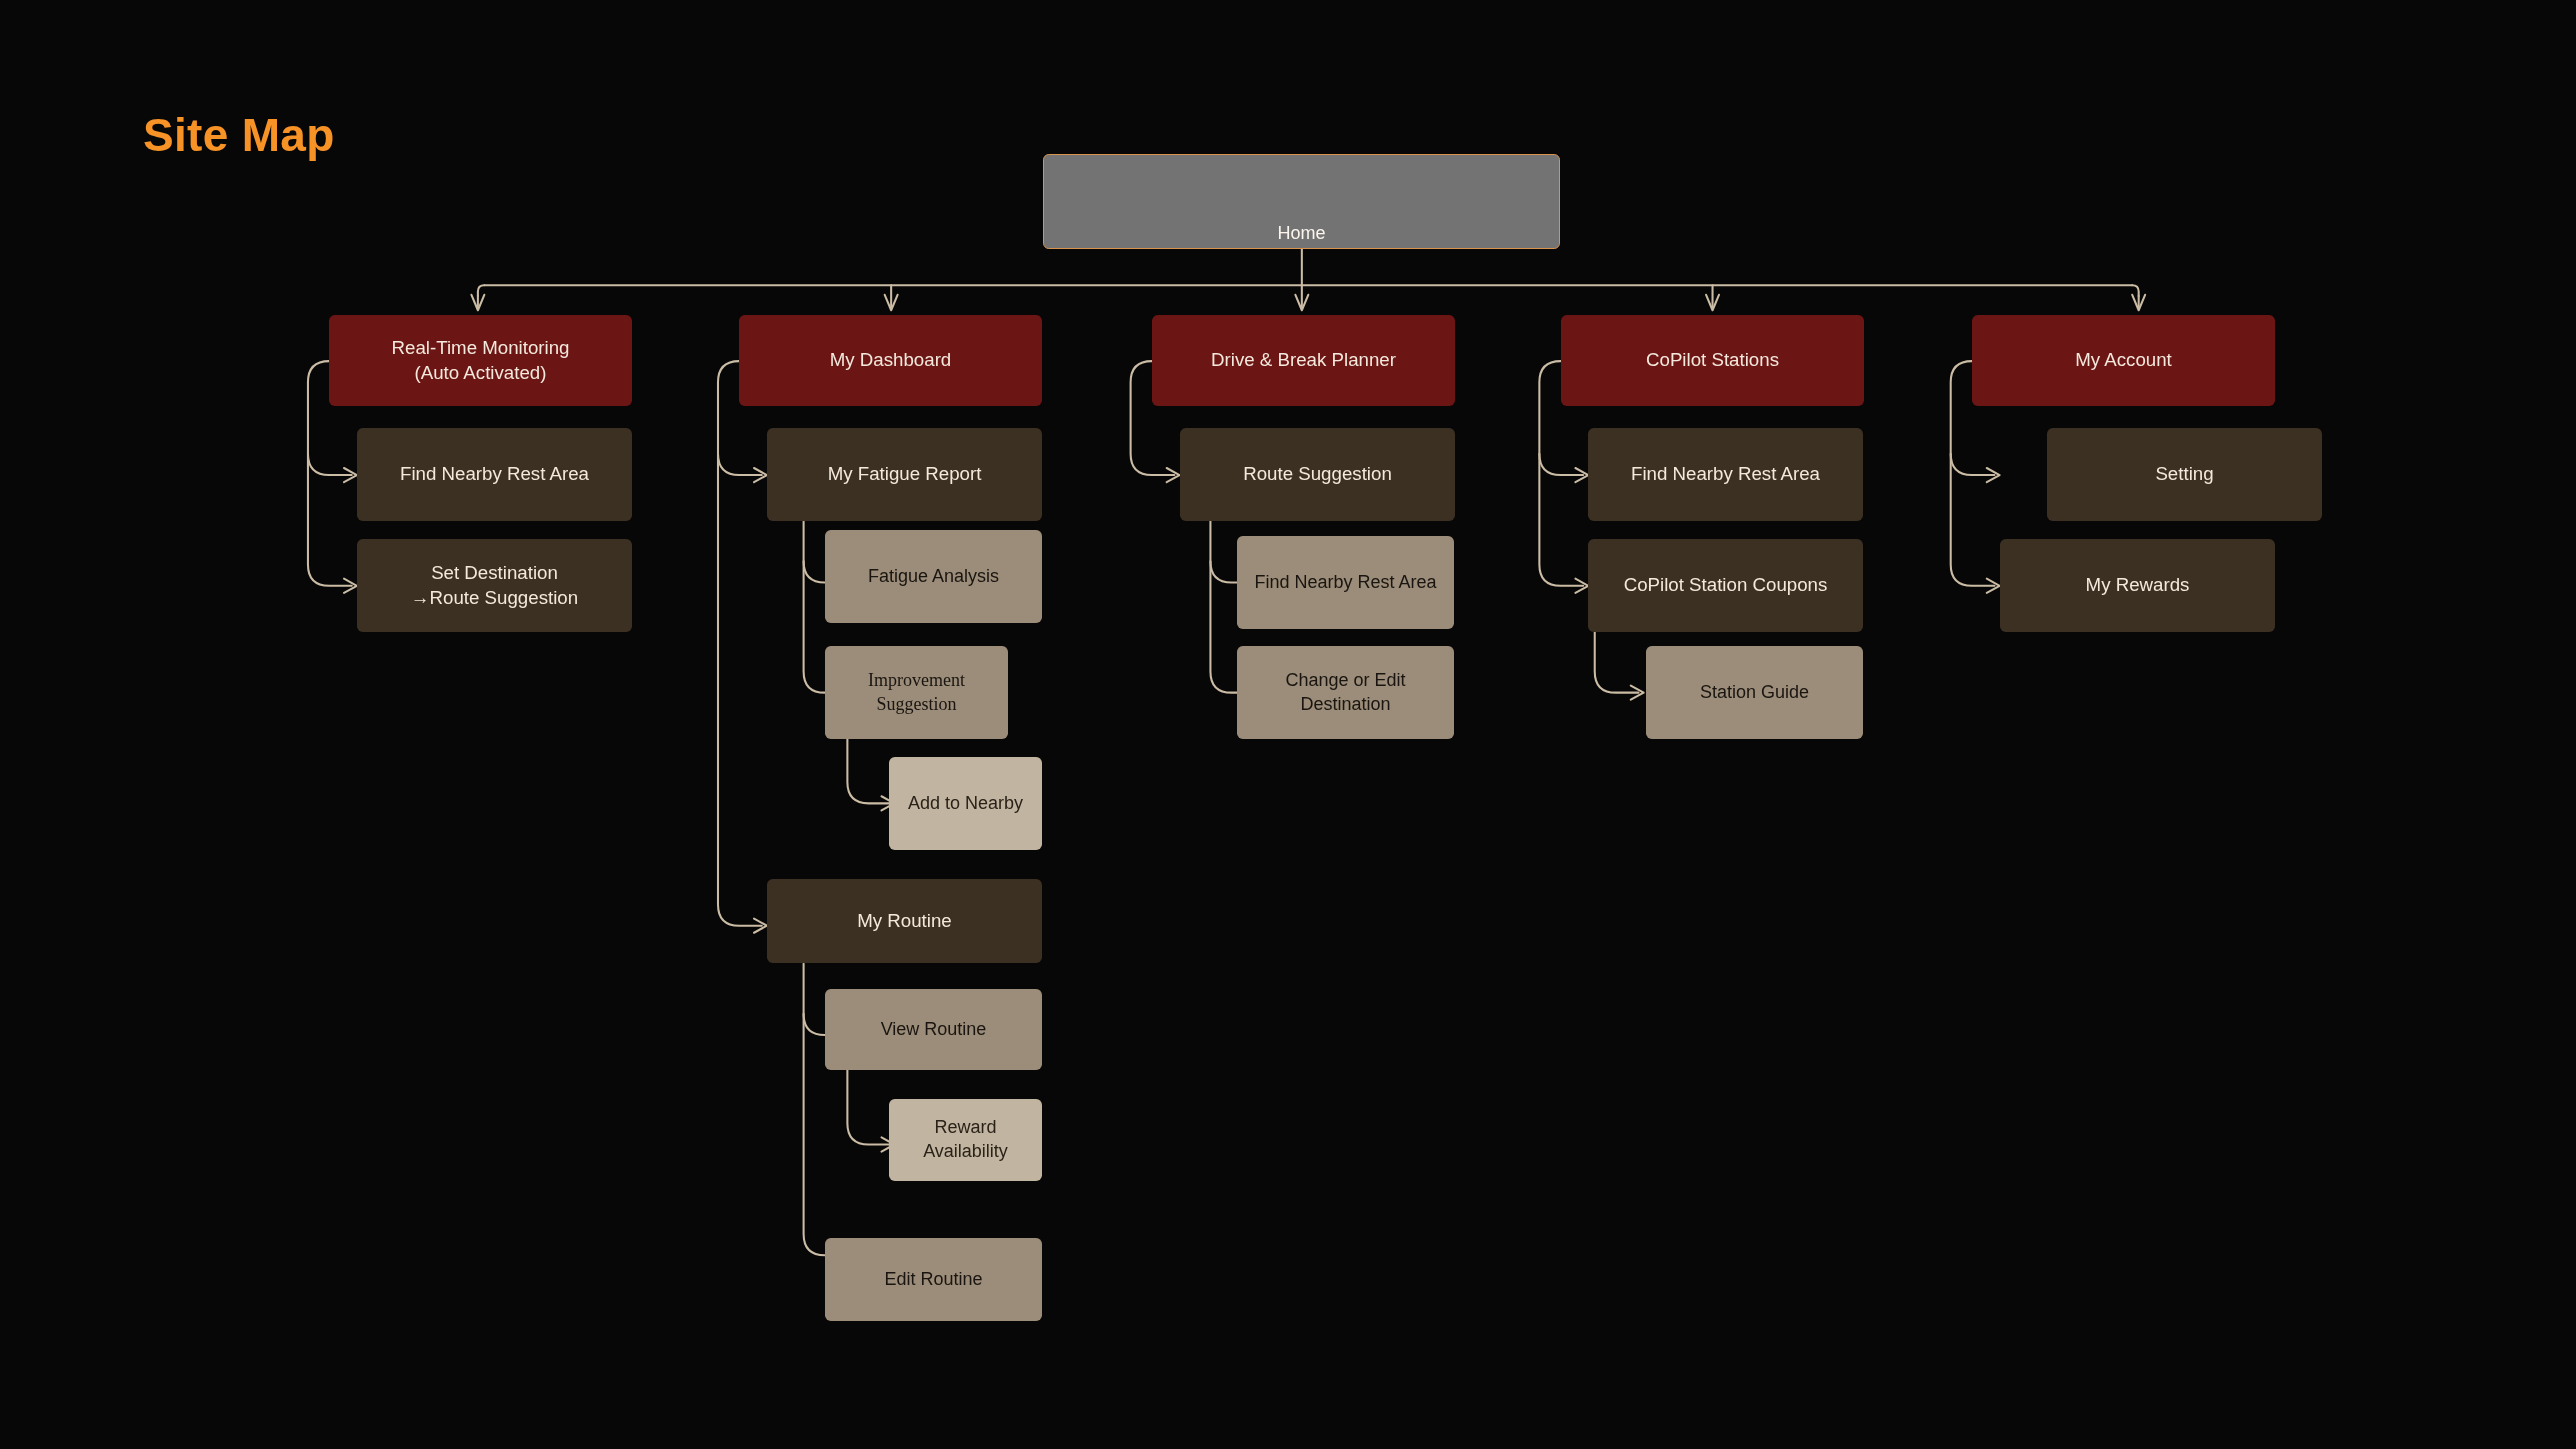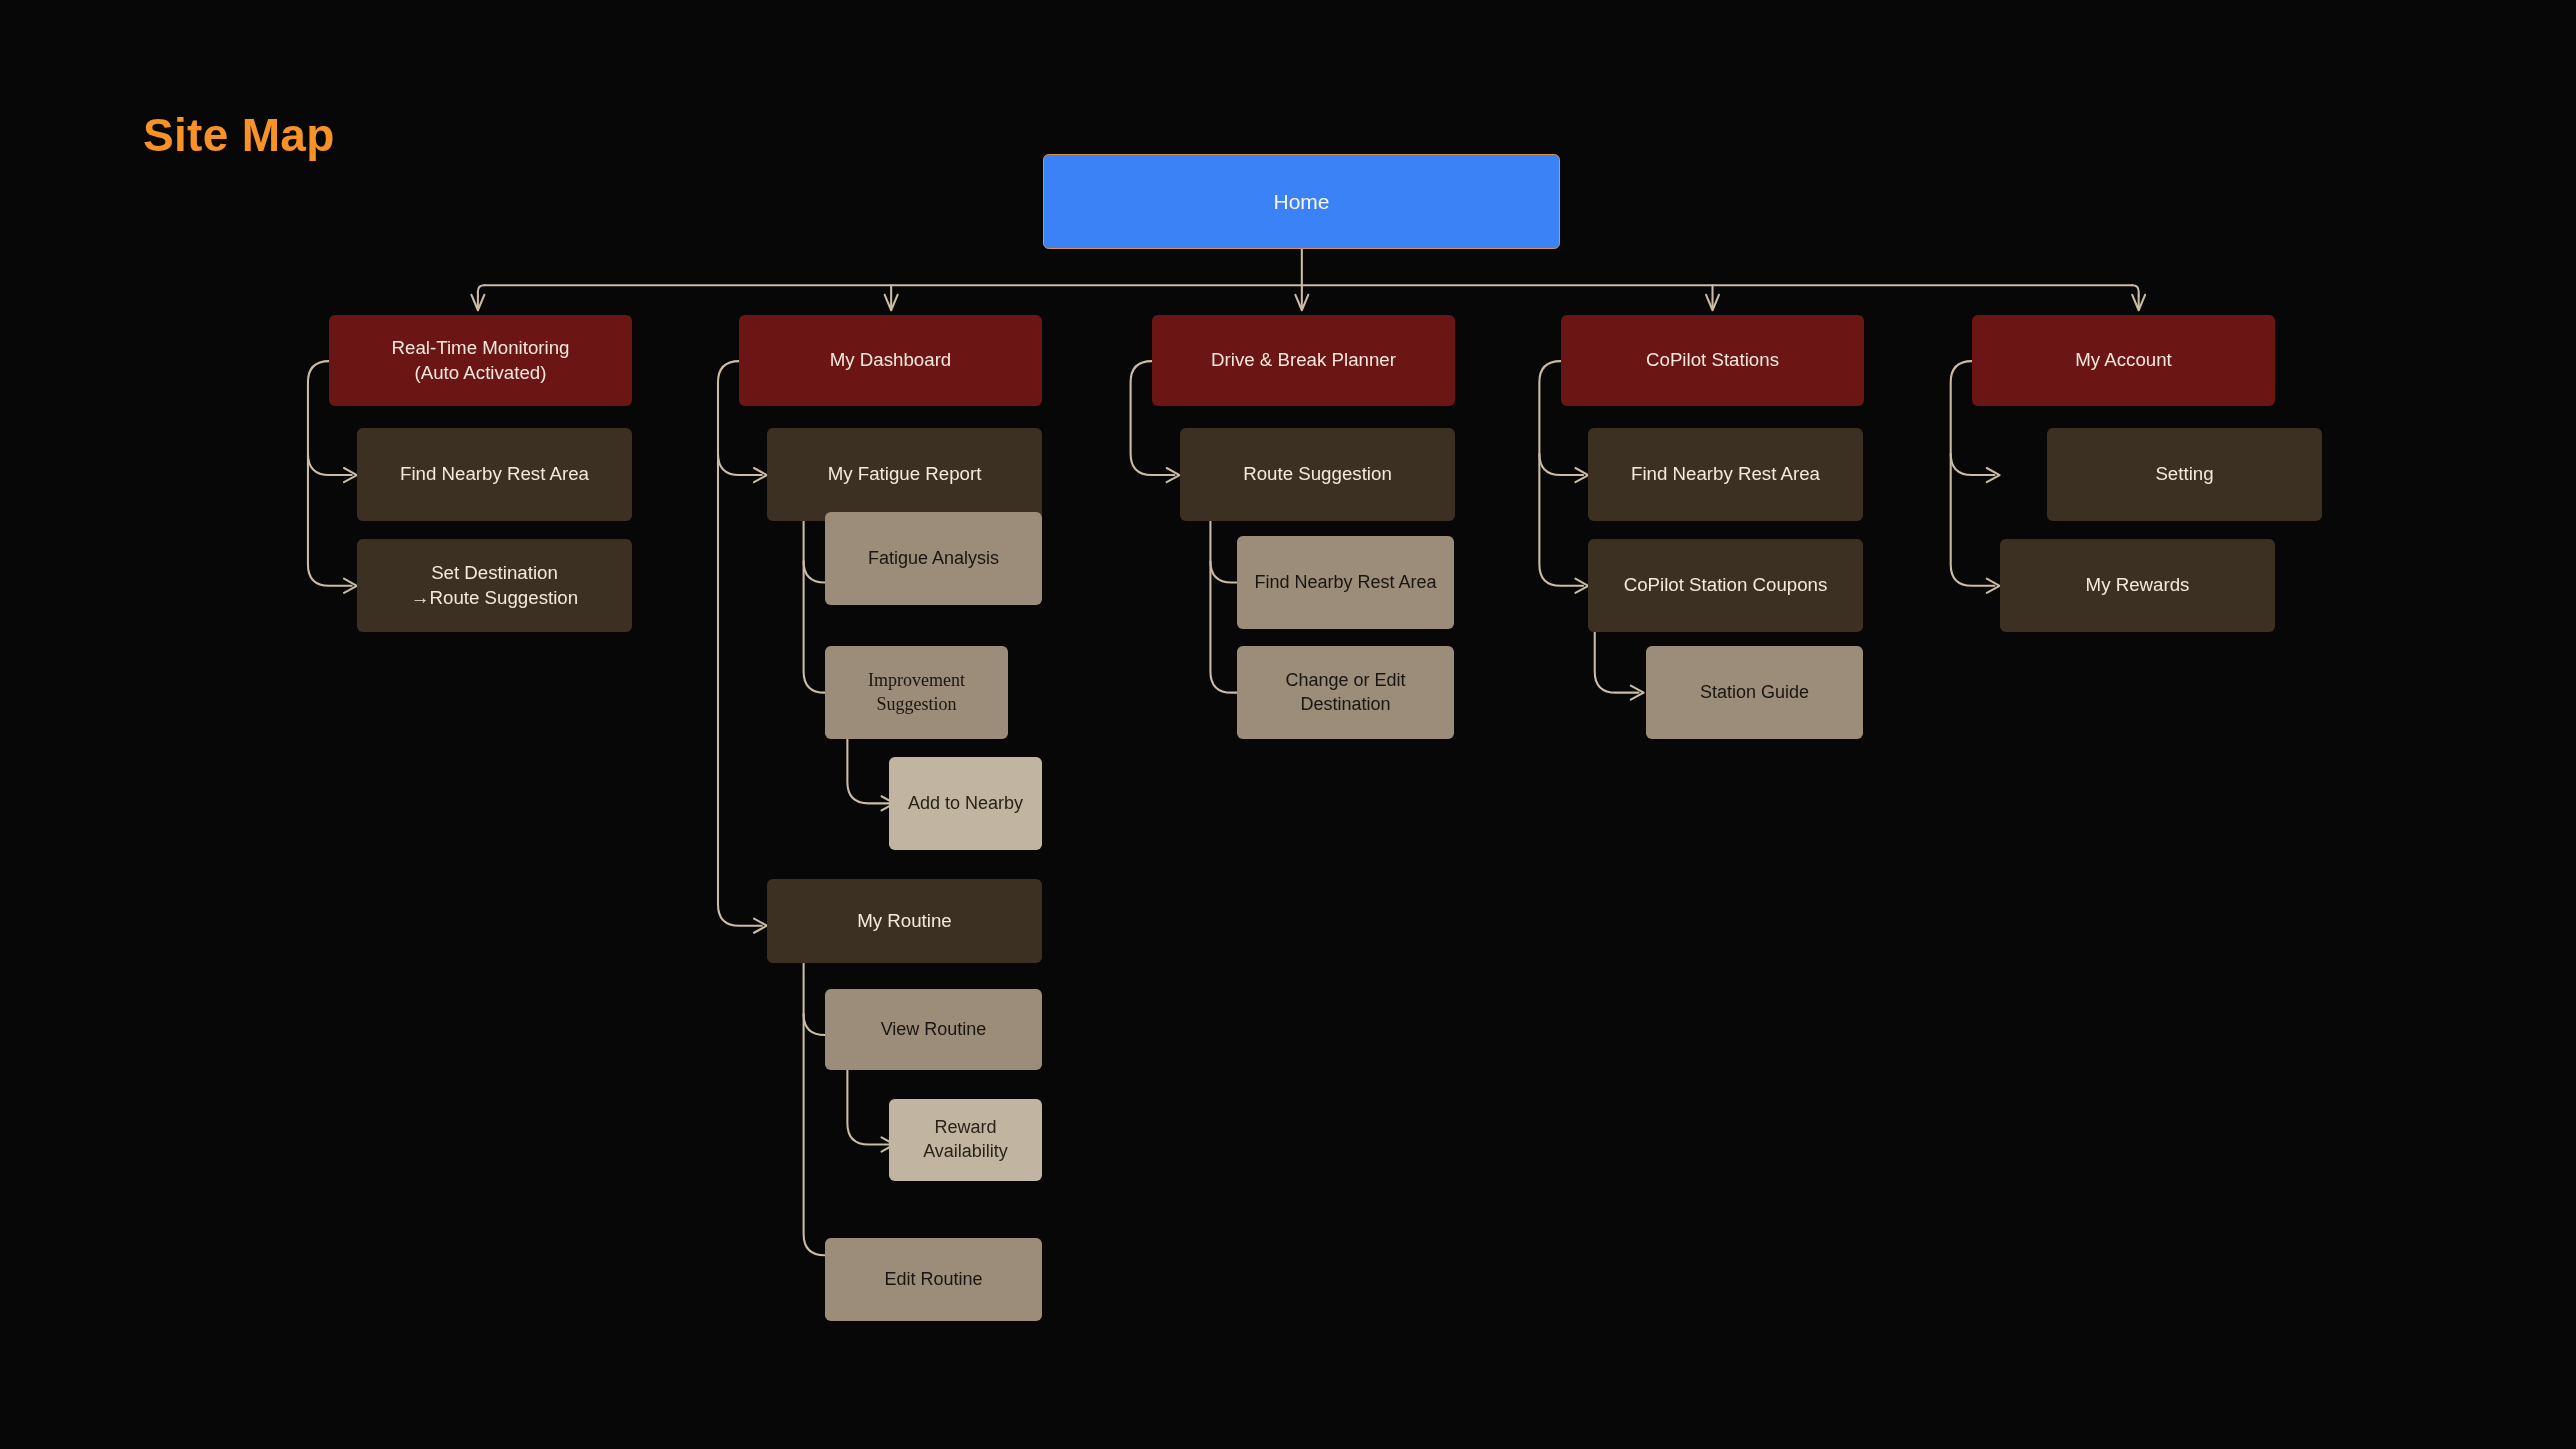--- a/index.html
+++ b/index.html
@@ -35,24 +35,25 @@
     align-items: center;
     justify-content: center;
     text-align: center;
     line-height: 1.32;
     padding: 2.6px 7.7px;
     z-index: 3;
   }
   .node span { display: block; width: 100%; }
   
   .lvl-home {
-    background: #3b82f6;
+    background: #737373;
     border: 1.3px solid #D9934B;
     color: #FBF5EE;
-    font-size: 21px;
+    font-size: 18px;
+    align-items: flex-end;
   }
   .lvl-1 {
     background: #6B1515;
     color: #F4E9DC;
     font-size: 18.7px;
   }
   .lvl-2 {
     background: #3B3022;
     color: #F4E9DC;
     font-size: 18.7px;
@@ -193,21 +194,21 @@
     <span>
       <span>Set Destination</span>
       <span>→Route Suggestion</span>
     </span>
   </div>
 
   <div class="node lvl-2" style="left:767px; top:428px; width:275px; height:93px;">
     <span>My Fatigue Report</span>
   </div>
 
-  <div class="node lvl-3" style="left:825px; top:512px; width:217px; height:93px;">
+  <div class="node lvl-3" style="left:825px; top:530px; width:217px; height:93px;">
     <span>Fatigue Analysis</span>
   </div>
 
   <div class="node lvl-3" style="left:825px; top:646px; width:183px; height:93px;font-family:Liberation Serif, serif;">
     <span>
       <span>Improvement</span>
       <span>Suggestion</span>
     </span>
   </div>
 

